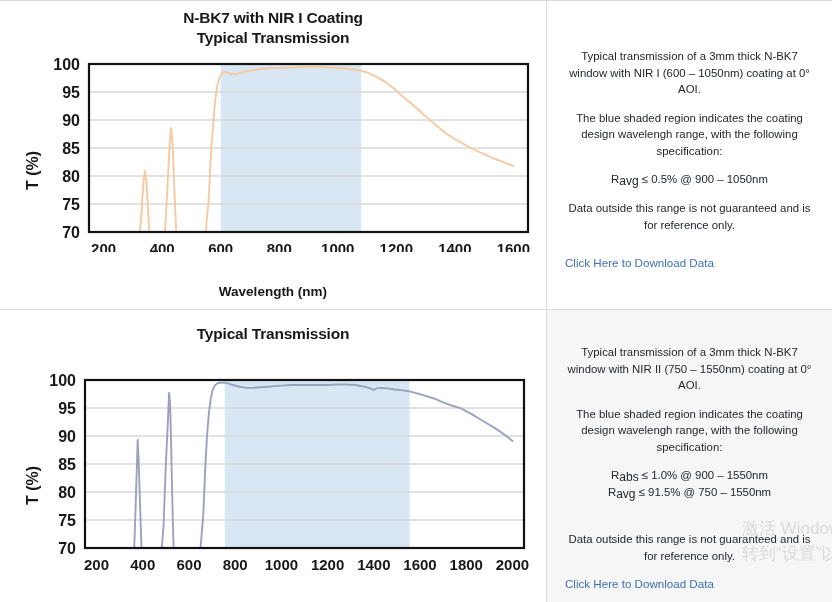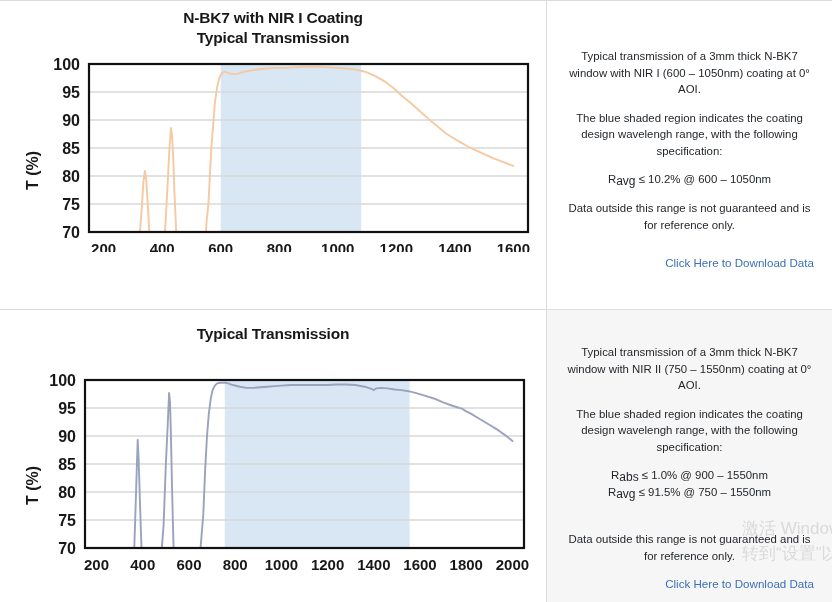--- a/index.html
+++ b/index.html
@@ -64,21 +64,21 @@
   .txt p{margin:0 0 12px 0;}
   .txt p:last-child{margin-bottom:0;}
   .spec{margin:0 0 12px 0;}
   .spec .line{display:block;line-height:17px;}
   .spec sub{font-size:12px;vertical-align:baseline;position:relative;top:2px;}
   .dl-link{
     color:#3d6fb8;
     text-decoration:none;
     font-size:11.6px;
     display:block;
-    text-align:right;
+    text-align:left;
   }
 
   
   .watermark{
     position:absolute;
     color:#dadada;
     font-size:17px;
     line-height:25px;
     text-align:left;
     white-space:nowrap;
@@ -128,28 +128,29 @@
           <text x="162.16666666666666" y="202" text-anchor="middle" font-family="&quot;Liberation Sans&quot;, sans-serif" font-size="15" font-weight="bold" fill="#181818">400</text>
           <text x="220.7" y="202" text-anchor="middle" font-family="&quot;Liberation Sans&quot;, sans-serif" font-size="15" font-weight="bold" fill="#181818">600</text>
           <text x="279.23333333333335" y="202" text-anchor="middle" font-family="&quot;Liberation Sans&quot;, sans-serif" font-size="15" font-weight="bold" fill="#181818">800</text>
           <text x="337.76666666666665" y="202" text-anchor="middle" font-family="&quot;Liberation Sans&quot;, sans-serif" font-size="15" font-weight="bold" fill="#181818">1000</text>
           <text x="396.29999999999995" y="202" text-anchor="middle" font-family="&quot;Liberation Sans&quot;, sans-serif" font-size="15" font-weight="bold" fill="#181818">1200</text>
           <text x="454.83333333333337" y="202" text-anchor="middle" font-family="&quot;Liberation Sans&quot;, sans-serif" font-size="15" font-weight="bold" fill="#181818">1400</text>
           <text x="513.3666666666667" y="202" text-anchor="middle" font-family="&quot;Liberation Sans&quot;, sans-serif" font-size="15" font-weight="bold" fill="#181818">1600</text>
         </svg>
     </div>
 
+    <div class="xlabel" style="left:0;top:284px;">Wavelength (nm)</div>
   </div>
 
   <div class="panel text-panel-top" style="left:547px;top:0;width:285px;height:309px;padding:48px 18px 0 18px;">
     <div class="txt">
       <p>Typical transmission of a 3mm thick N-BK7 window with NIR I (600 – 1050nm) coating at 0° AOI.</p>
       <p>The blue shaded region indicates the coating design wavelengh range, with the following specification:</p>
       <div class="spec" id="spec-nir1">
-          <span class="line"><span>R</span><sub>avg</sub><span> ≤ 10.2% @ 600 – 1050nm</span></span>
+          <span class="line"><span>R</span><sub>avg</sub><span> ≤ 0.5% @ 900 – 1050nm</span></span>
         </div>
       <p>Data outside this range is not guaranteed and is for reference only.</p>
       <div style="height:10px"></div>
       <a class="dl-link" href="#">Click Here to Download Data</a>
     </div>
   </div>
 
   <div class="panel chart-panel" style="left:0;top:310px;width:546px;height:292px;">
     <div class="chart-title" style="position:absolute;left:0;top:14px;width:546px;">
       <span class="l2">Typical Transmission</span>

